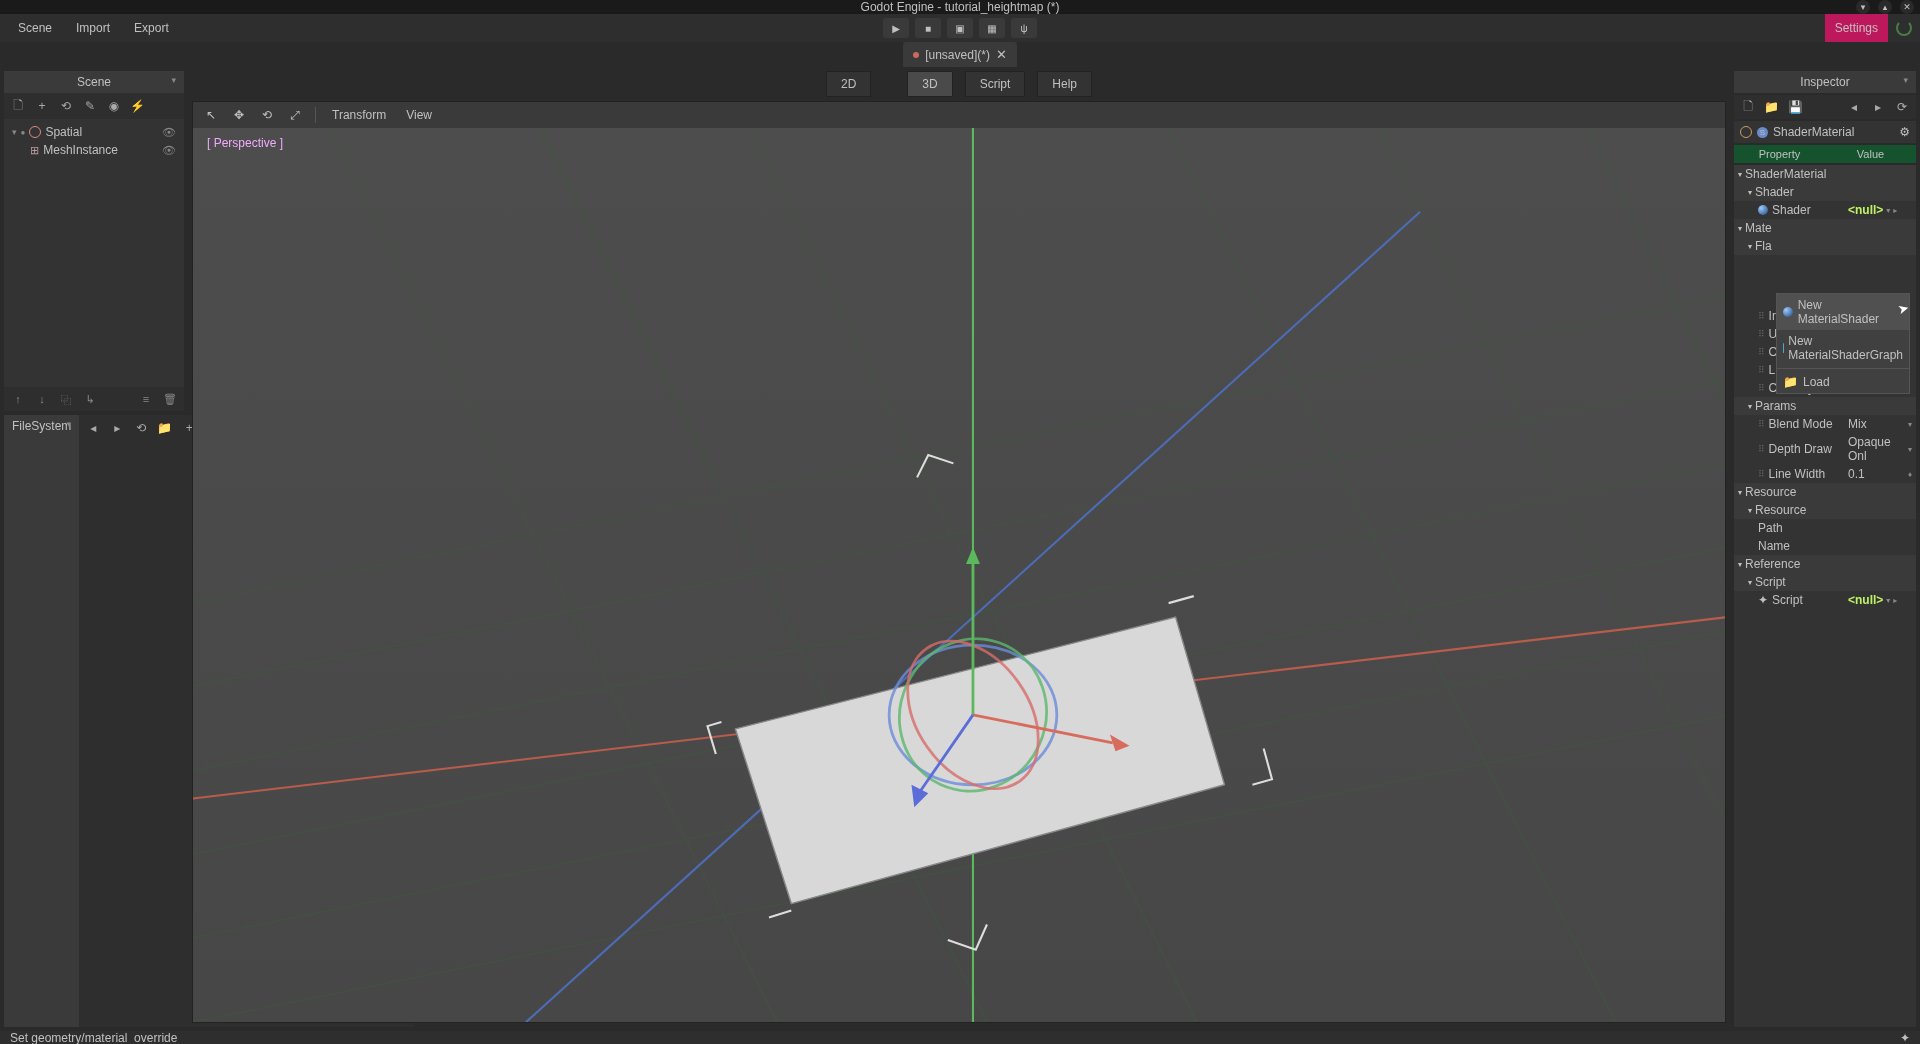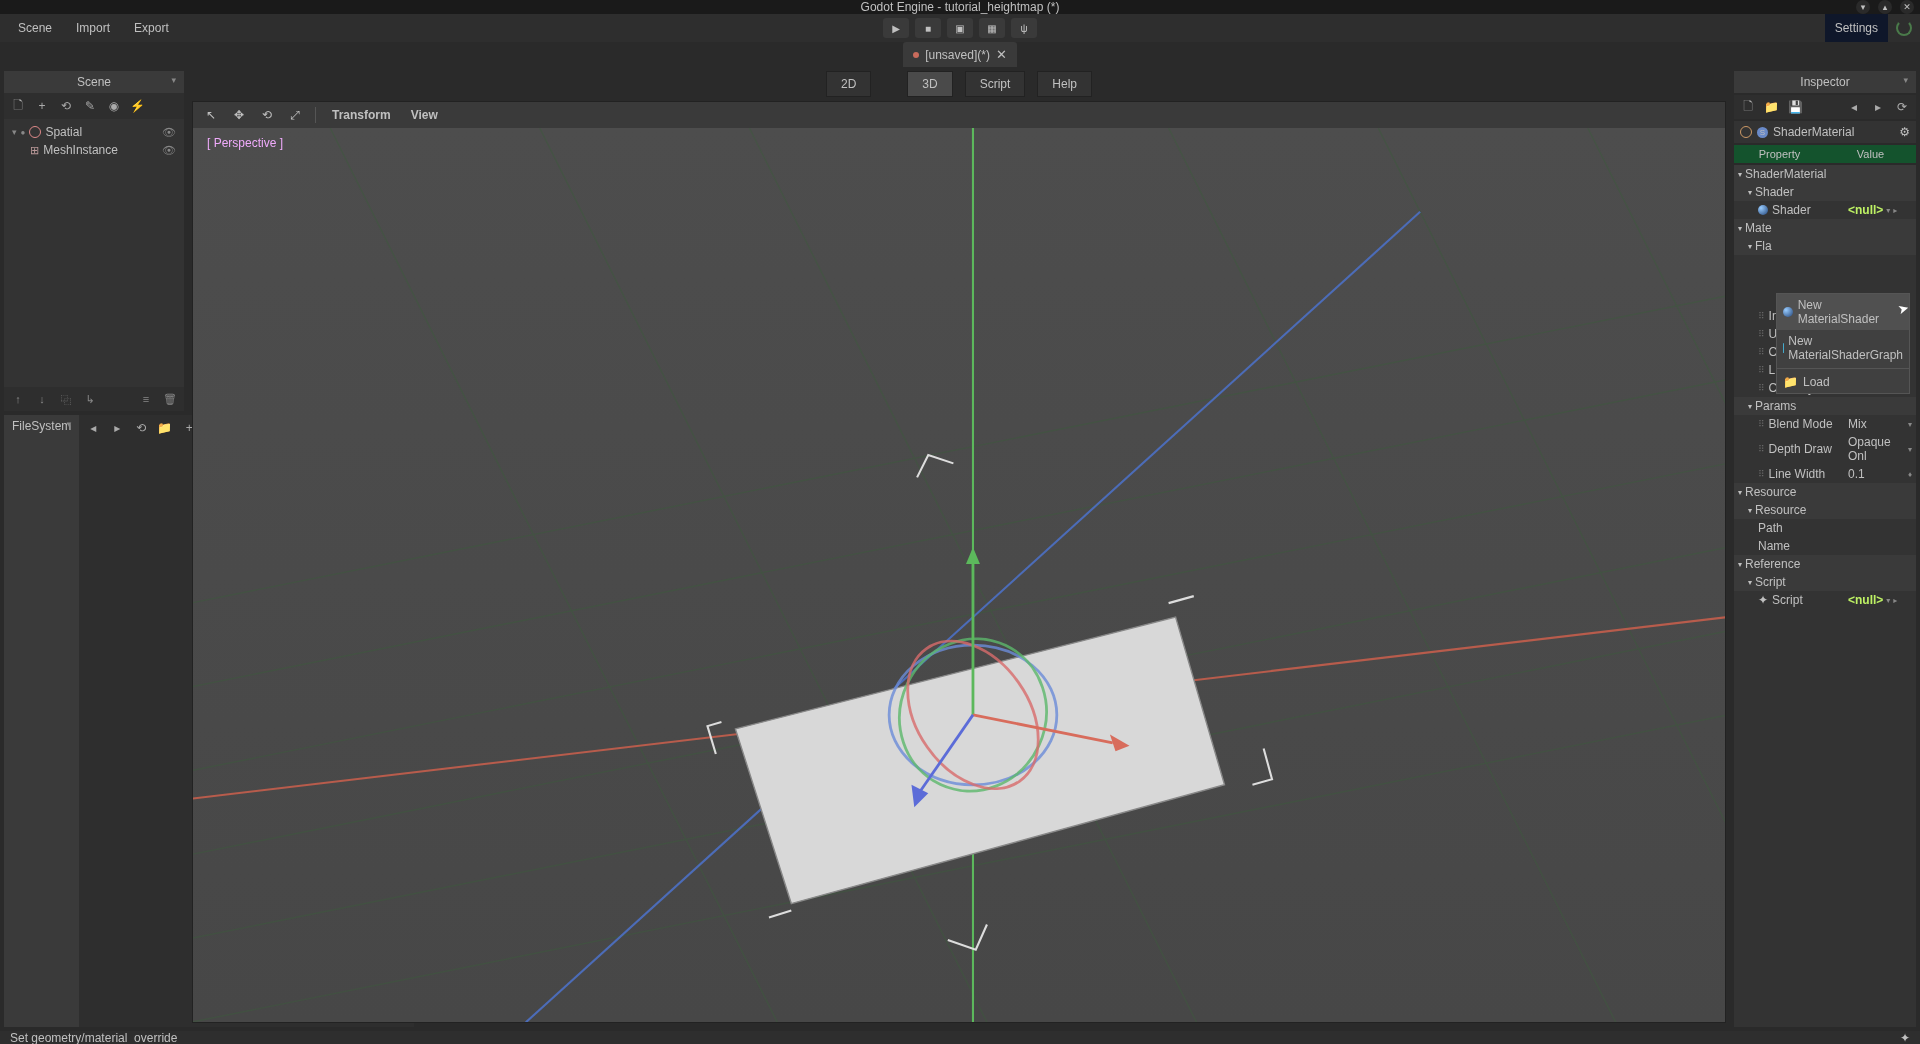--- a/index.html
+++ b/index.html
@@ -5,21 +5,21 @@
 * { margin: 0; padding: 0; box-sizing: border-box; font-family: Arial, sans-serif; font-size: 12px; color: #c0c0c0; user-select: none; }
 body { background: #1a1a1a; width: 1920px; height: 1044px; display: flex; flex-direction: column; overflow: hidden; }
 .titlebar { height: 24px; background: #1a1a1a; display: flex; align-items: center; justify-content: center; position: relative; }
 .titlebar .controls { position: absolute; right: 6px; display: flex; gap: 8px; }
 .titlebar .controls span { width: 14px; height: 14px; display: inline-flex; align-items: center; justify-content: center; background:#2a2a2a; border-radius:50%; font-size:9px;}
 .menubar { height: 28px; background: #2e2e2e; display: flex; align-items: center; padding: 0 8px; gap: 4px; }
 .menubar .menu-item { padding: 4px 10px; cursor: pointer; }
 .menubar .center { position: absolute; left: 50%; transform: translateX(-50%); display: flex; gap: 6px; }
 .menubar .center .tbtn { width: 26px; height: 20px; background:#3a3a3a; border-radius:3px; display:inline-flex; align-items:center; justify-content:center; font-size:10px;}
 .menubar .right { margin-left: auto; display:flex; align-items:center; gap:8px;}
-.menubar .settings-btn { padding: 20px 10px; background:#0f172a; border-radius:3px;}
+.menubar .settings-btn { padding: 20px 10px; background:#be185d; border-radius:3px;}
 .tabbar { height: 28px; background: #2a2a2a; display: flex; align-items: center; justify-content: center; }
 .tabbar .tab { background: #3a3a3a; padding: 5px 10px; border-radius: 3px 3px 0 0; display: flex; align-items: center; gap: 6px; }
 .tabbar .tab .dot { width:6px; height:6px; border-radius:50%; background:#c96b5c;}
 .tabbar .tab .close { font-size:13px;}
 .main { flex: 1; display: flex; background:#2a2a2a; }
 .panel-title { background:#3a3a3a; padding:4px 8px; text-align:center; position:relative; font-size:12px;}
 .panel-title::after { content:"▾"; position:absolute; right:8px; font-size:9px; color:#888;}
 .left-col { width: 188px; display:flex; flex-direction:column; gap:4px; padding:4px;}
 .scene-panel { background:#333; display:flex; flex-direction:column; flex:0 0 auto; height:340px;}
 .scene-toolbar, .fs-toolbar { display:flex; gap:2px; padding:3px; background:#2e2e2e;}
@@ -42,21 +42,21 @@
 .fs-item .thumb { width:50px; height:46px; background:#444; border-radius:4px; display:flex; align-items:center; justify-content:center;}
 .fs-item .label {font-size:11px; text-align:center;}
 .center-col { flex:1; display:flex; flex-direction:column; padding:4px 0;}
 .mode-tabs { display:flex; justify-content:center; gap:12px; background:#2a2a2a; height:26px; align-items:center;}
 .mode-tabs .mtab { padding:5px 14px; background:#333; border:1px solid #222;}
 .mode-tabs .mtab.active { background:#4a4a4a;margin-left:24px;}
 .viewport-wrap { flex:1; margin:4px; background:#333; display:flex; flex-direction:column; border:1px solid #222;}
 .vp-toolbar { height:26px; background:#3a3a3a; display:flex; align-items:center; gap:4px; padding:0 6px;}
 .vp-toolbar .vb { width:24px; height:20px; display:inline-flex; align-items:center; justify-content:center; font-size:12px;}
 .vp-toolbar .vsep { width:1px; height:16px; background:#555; margin:0 4px;}
-.vp-toolbar .vtxt { padding:0 8px;font-weight:bold;}
+.vp-toolbar .vtxt { padding:0 8px;}
 .viewport { flex:1; position:relative; overflow:hidden; background:#4a4a4a;}
 .viewport .persp { position:absolute; top:8px; left:14px; font-size:12px; color:#f0abfc;}
 .right-col { width:190px; display:flex; flex-direction:column; padding:4px; gap:2px;}
 .insp-toolbar { display:flex; gap:2px; padding:3px; background:#2e2e2e; align-items:center;}
 .insp-toolbar .tb { width:22px; height:18px; display:inline-flex; align-items:center; justify-content:center; font-size:12px; color:#aaa;}
 .insp-toolbar .spacer{flex:1;}
 .insp-obj { background:#333; padding:4px 6px; display:flex; align-items:center; gap:5px;}
 .insp-headers { display:flex; background:#14532d;}
 .insp-headers div { flex:1; text-align:center; padding:3px; font-size:11px;}
 .insp-body { flex:1; background:#333; overflow:auto;}

